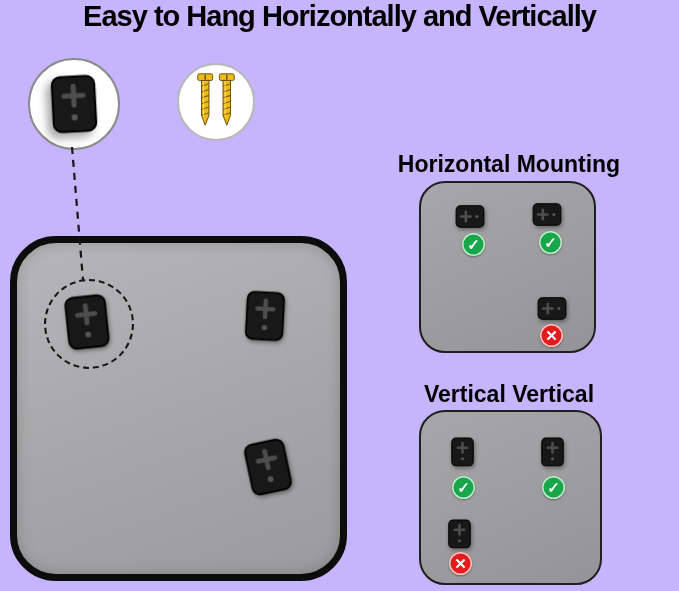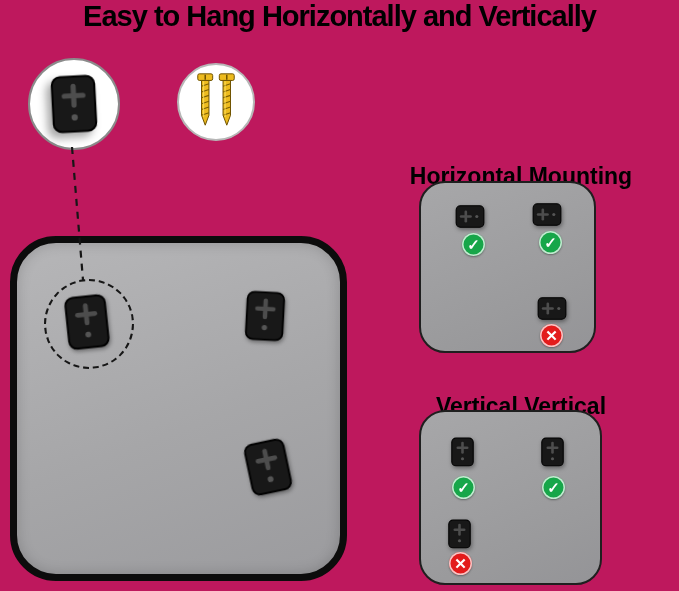--- a/index.html
+++ b/index.html
@@ -1,17 +1,17 @@
 <!DOCTYPE html>
 <html><head>
 <meta charset="utf-8">
 <style>
   html,body{margin:0;padding:0;background:#ffffff;}
   .canvas{
-    position:relative;width:679px;height:591px;background:#be185d;
+    position:relative;width:679px;height:591px;background:#c4b5fd;
     font-family:"Liberation Sans",sans-serif;overflow:hidden;
   }
   .title{
     position:absolute;top:0;left:0;width:100%;margin:0;text-align:center;
     font-size:29px;font-weight:800;letter-spacing:-1px;color:#000;white-space:nowrap;
   }
   .connector{position:absolute;left:55px;top:146px;z-index:3;}
   .callout{
     position:absolute;border-radius:50%;background:#fff;z-index:2;
     display:flex;align-items:center;justify-content:center;
@@ -25,21 +25,21 @@
     box-shadow:inset 0 0 14px rgba(0,0,0,0.18);
   }
   .dashed-circle{
     position:absolute;left:27px;top:36px;width:86px;height:86px;
     border:2.5px dashed #161616;border-radius:50%;
   }
   .bracket{position:absolute;}
   .bracket svg{display:block;width:100%;height:100%;filter:drop-shadow(1.5px 2.5px 2px rgba(0,0,0,0.4));}
   .bracket-big svg{filter:drop-shadow(-5px 5px 4px rgba(0,0,0,0.35));}
   .heading{
-    position:absolute;margin:16px;font-size:23px;font-weight:800;color:#000;text-align:center;white-space:nowrap;
+    position:absolute;margin:4px;font-size:23px;font-weight:800;color:#000;text-align:center;white-space:nowrap;
   }
   .heading-horizontal{left:360px;top:147px;width:290px;}
   .heading-vertical{left:365px;top:377px;width:280px;}
   .board{
     position:absolute;box-sizing:border-box;border-radius:26px;
     border:2px solid #1f1f1f;
     background:linear-gradient(155deg,#a7a7a9 0%,#9a9a9c 70%,#949497 100%);
     z-index:1;
   }
   .board-horizontal{left:419px;top:181px;width:177px;height:172px;}

